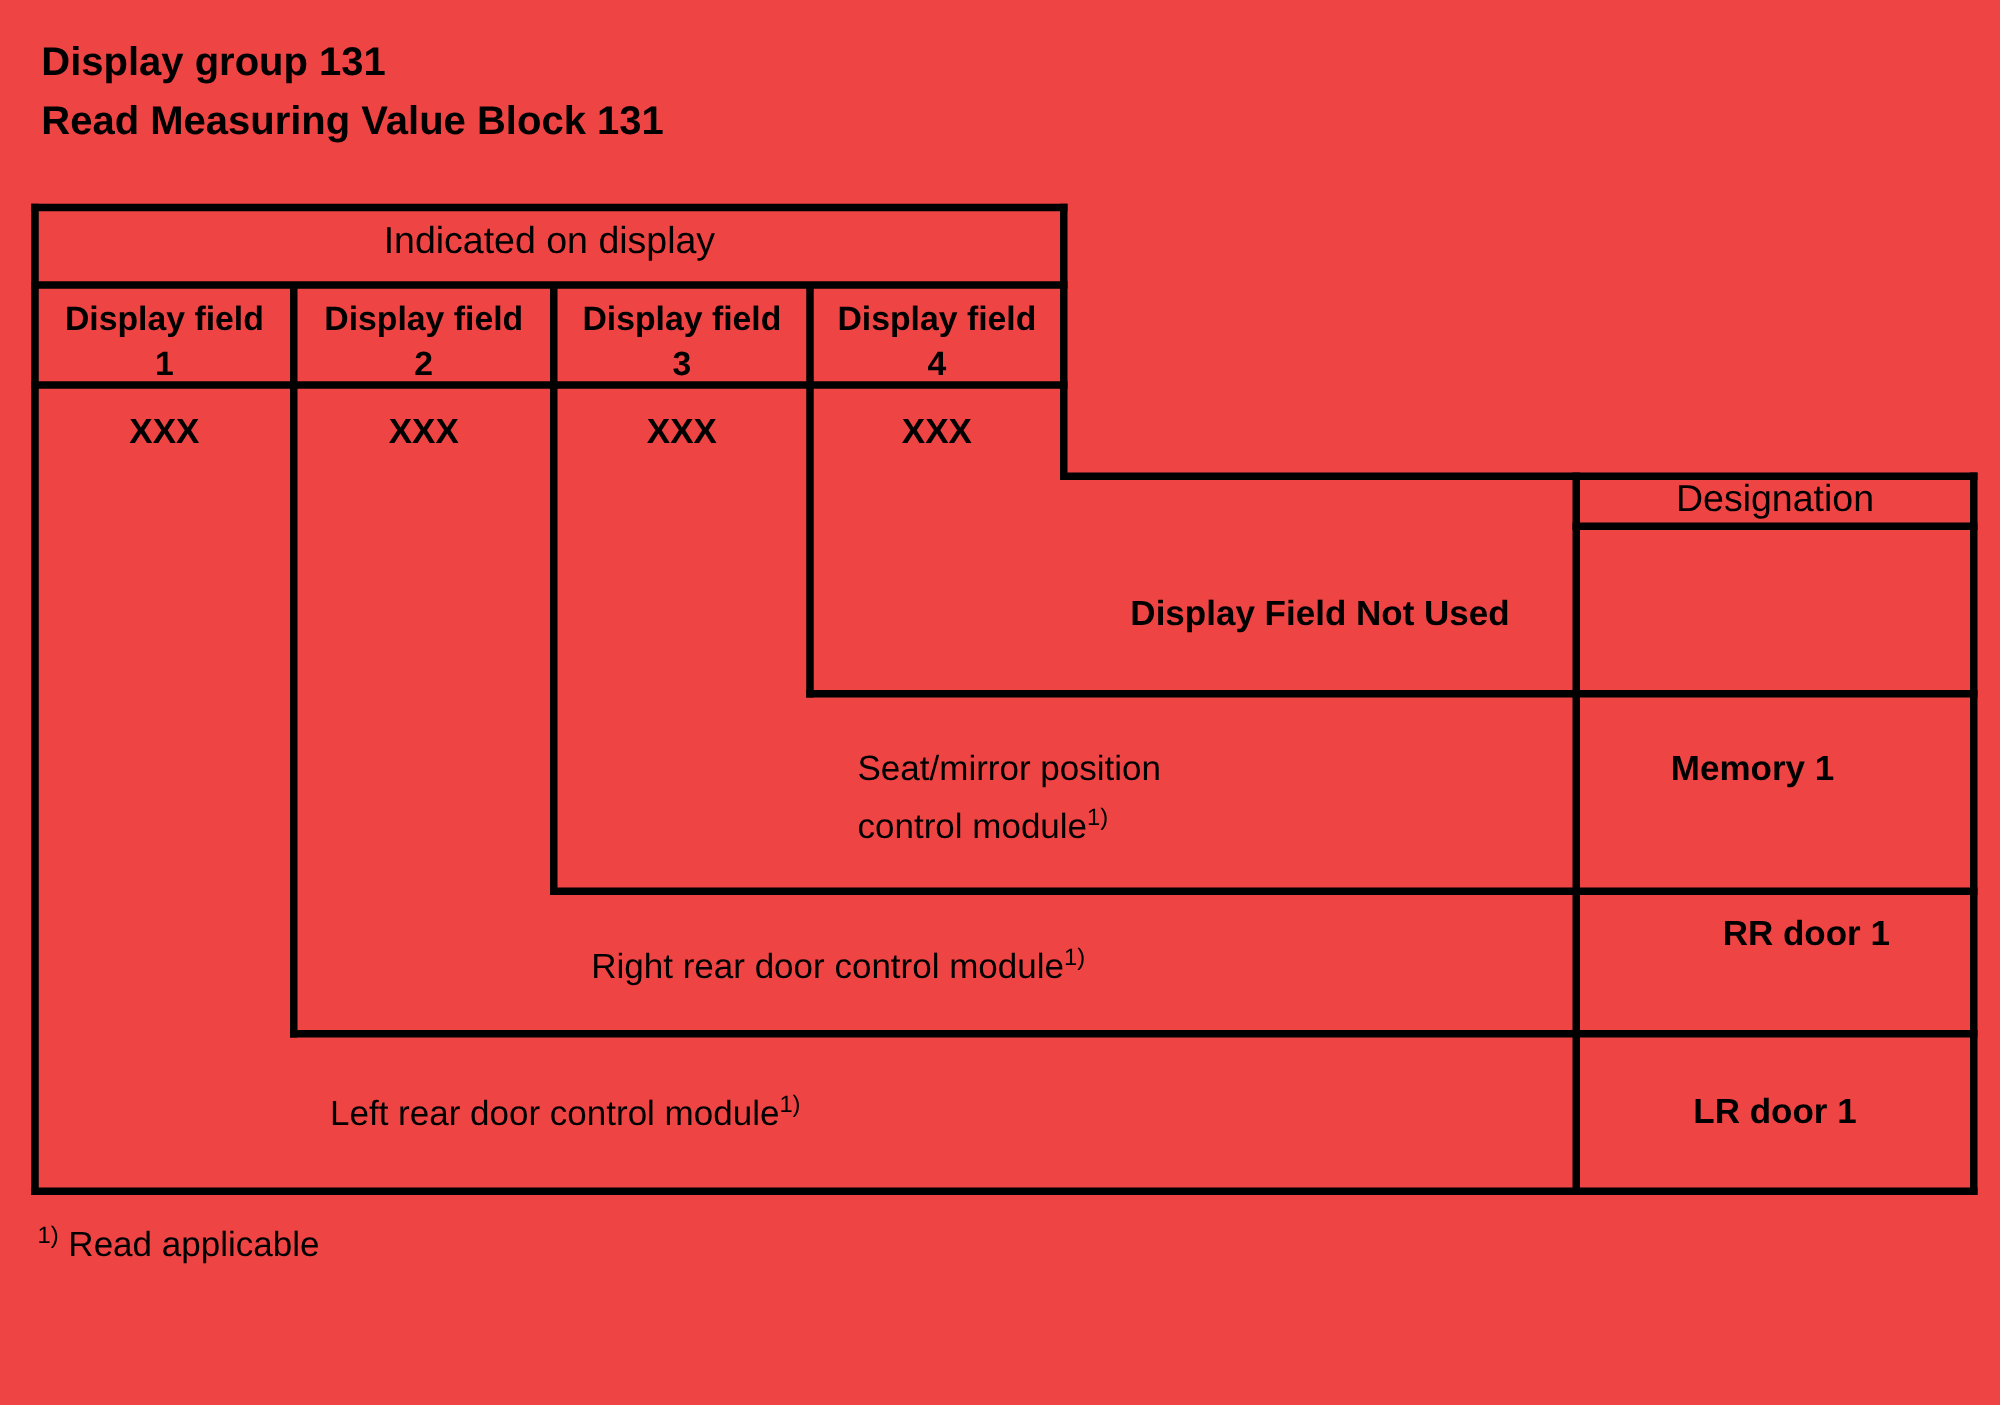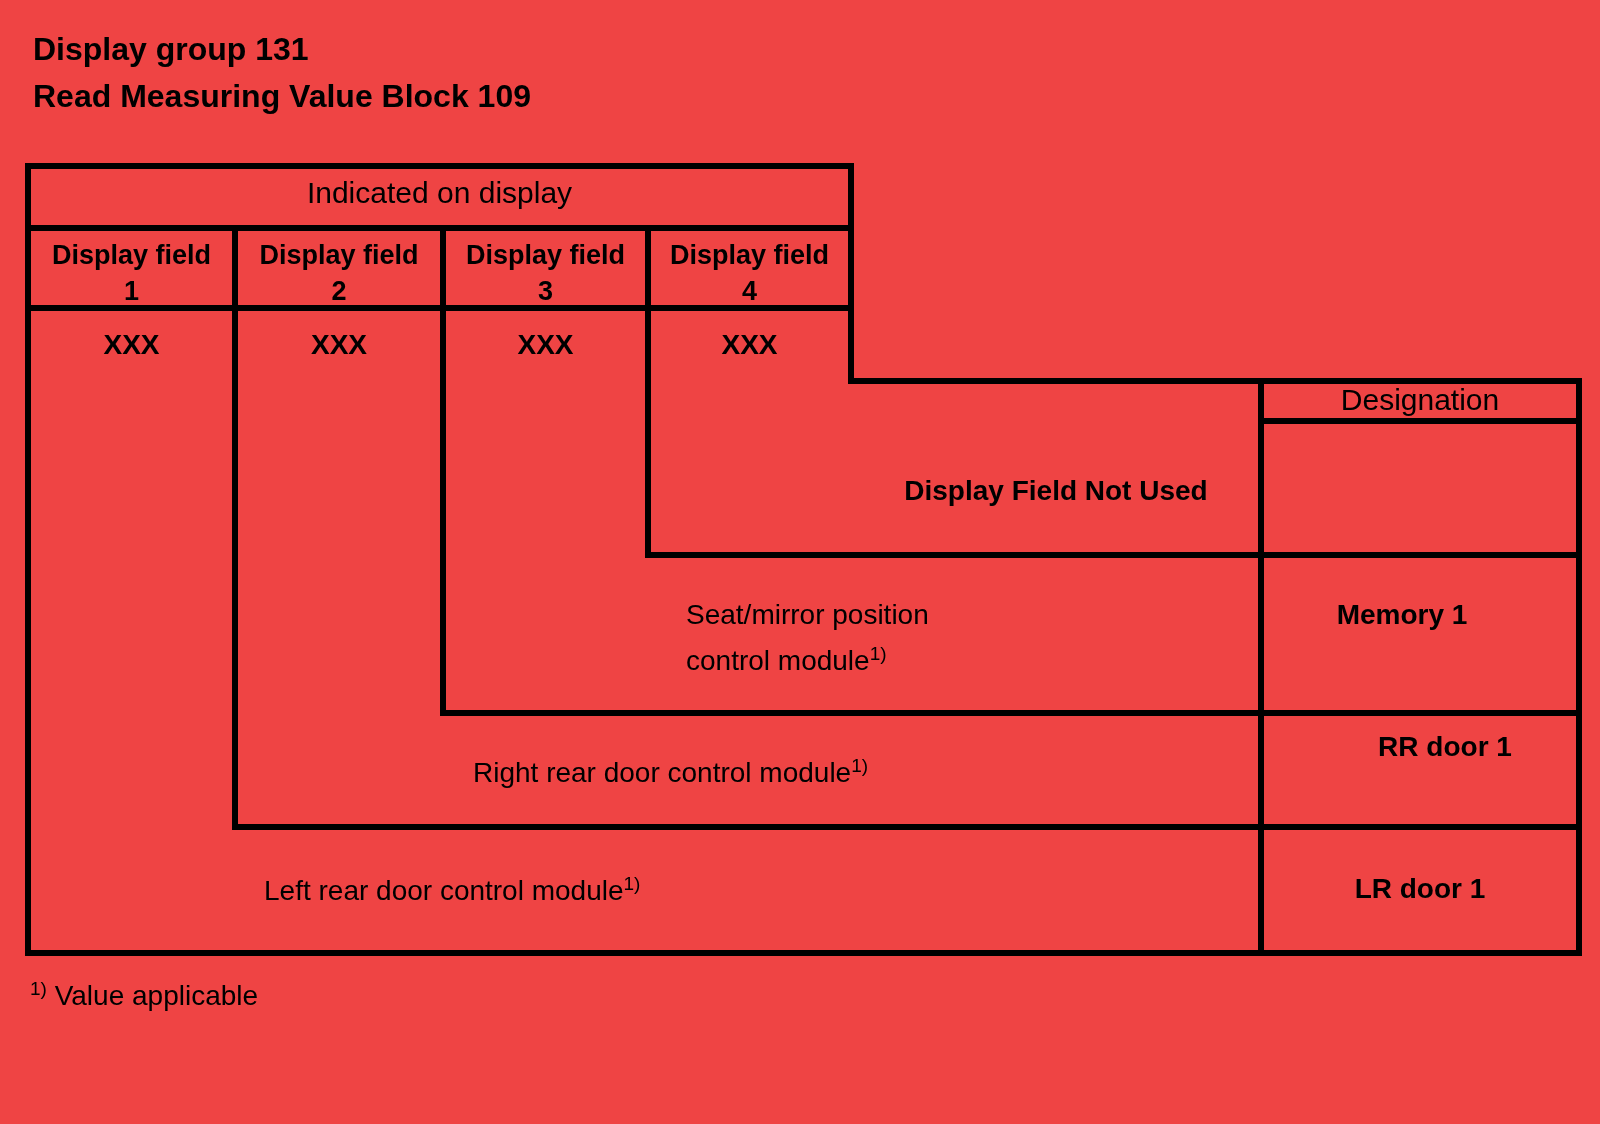--- a/index.html
+++ b/index.html
@@ -22,21 +22,21 @@
   sup.fn{font-size:19px;line-height:0;vertical-align:super;}
   .fnline{font-size:28px;}
 </style>
 </head>
 <body>
 
 <div class="canvas">
 
   <div class="txt title" style="left:33px;top:26px;">
     <div>Display group 131</div>
-    <div>Read Measuring Value Block 109</div>
+    <div>Read Measuring Value Block 131</div>
   </div>
 
   <div class="v" style="left:25px;top:163px;height:793px;"></div>
   <div class="v" style="left:232px;top:228px;height:602px;"></div>
   <div class="v" style="left:440px;top:228px;height:488px;"></div>
   <div class="v" style="left:645px;top:228px;height:330px;"></div>
   <div class="v" style="left:848px;top:163px;height:221px;"></div>
   <div class="v" style="left:1258px;top:378px;height:578px;"></div>
   <div class="v" style="left:1576px;top:378px;height:578px;"></div>
 
@@ -83,15 +83,15 @@
     <div><span>control module</span><sup class="fn">1)</sup></div>
   </div>
   <div class="txt body28 center" style="left:1264px;top:592px;width:276px;">Memory 1</div>
 
   <div class="txt body28" style="left:473px;top:750px;"><span>Right rear door control module</span><sup class="fn">1)</sup></div>
   <div class="txt body28 center" style="left:1264px;top:724px;width:362px;">RR door 1</div>
 
   <div class="txt body28" style="left:264px;top:868px;"><span>Left rear door control module</span><sup class="fn">1)</sup></div>
   <div class="txt body28 center" style="left:1264px;top:866px;width:312px;">LR door 1</div>
 
-  <div class="txt fnline" style="left:30px;top:980px;"><sup class="fn">1)</sup><span> </span><span>Value applicable</span></div>
+  <div class="txt fnline" style="left:30px;top:980px;"><sup class="fn">1)</sup><span> </span><span>Read applicable</span></div>
 
 </div>
 
 </body></html>

